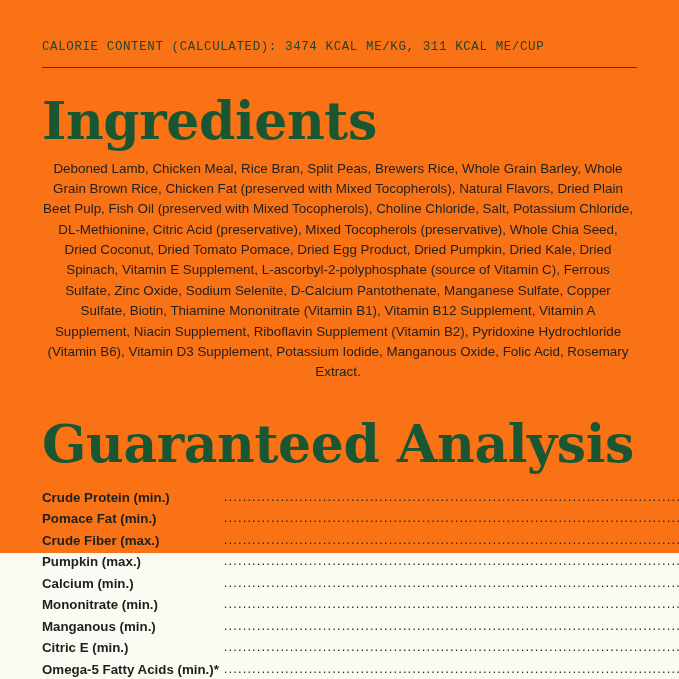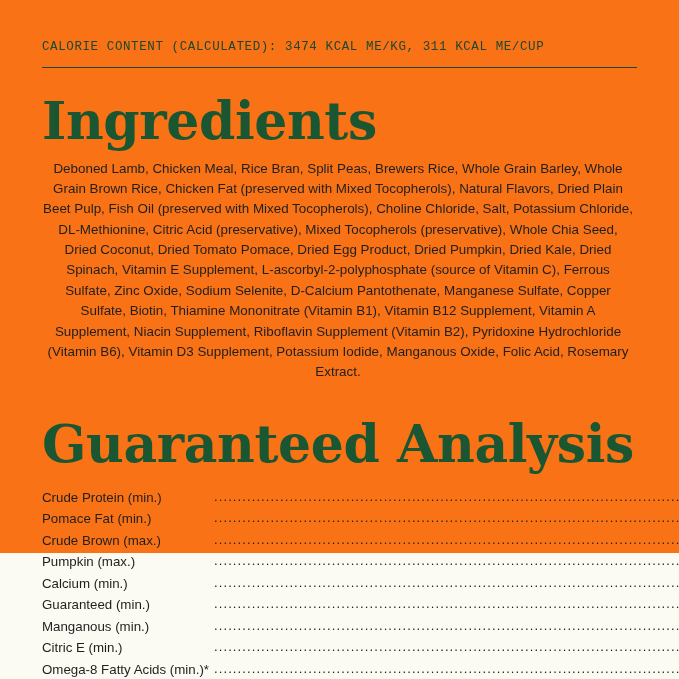--- a/index.html
+++ b/index.html
@@ -59,20 +59,21 @@
   }
   .ga-label, .ga-value {
     font-size: 13.3px;
     color: #1f1f1d;
     white-space: nowrap;
     vertical-align: bottom;
     padding: 0;
   }
   .ga-label {
     padding-right: 3px;
+    font-weight: bold;
   }
   .ga-dots {
     width: 100%;
     overflow: hidden;
     vertical-align: bottom;
     padding: 0 2px 2px 2px;
   }
   .ga-dots span {
     display: block;
     font-size: 13px;
@@ -104,57 +105,57 @@
             <span>......................................................................................................................................................................</span>
           </td>
         </tr>
         <tr class="ga-row">
           <td class="ga-label">Pomace Fat (min.)</td>
           <td class="ga-dots">
             <span>......................................................................................................................................................................</span>
           </td>
         </tr>
         <tr class="ga-row">
-          <td class="ga-label">Crude Brown (max.)</td>
+          <td class="ga-label">Crude Fiber (max.)</td>
           <td class="ga-dots">
             <span>......................................................................................................................................................................</span>
           </td>
         </tr>
         <tr class="ga-row">
           <td class="ga-label">Pumpkin (max.)</td>
           <td class="ga-dots">
             <span>......................................................................................................................................................................</span>
           </td>
         </tr>
         <tr class="ga-row">
           <td class="ga-label">Calcium (min.)</td>
           <td class="ga-dots">
             <span>......................................................................................................................................................................</span>
           </td>
         </tr>
         <tr class="ga-row">
-          <td class="ga-label">Guaranteed (min.)</td>
+          <td class="ga-label">Mononitrate (min.)</td>
           <td class="ga-dots">
             <span>......................................................................................................................................................................</span>
           </td>
         </tr>
         <tr class="ga-row">
           <td class="ga-label">Manganous (min.)</td>
           <td class="ga-dots">
             <span>......................................................................................................................................................................</span>
           </td>
         </tr>
         <tr class="ga-row">
           <td class="ga-label">Citric E (min.)</td>
           <td class="ga-dots">
             <span>......................................................................................................................................................................</span>
           </td>
         </tr>
         <tr class="ga-row">
-          <td class="ga-label">Omega-8 Fatty Acids (min.)*</td>
+          <td class="ga-label">Omega-5 Fatty Acids (min.)*</td>
           <td class="ga-dots">
             <span>......................................................................................................................................................................</span>
           </td>
         </tr>
         <tr class="ga-row">
           <td class="ga-label">Omega-6 Fatty Acids (min.)*</td>
           <td class="ga-dots">
             <span>......................................................................................................................................................................</span>
           </td>
         </tr>

